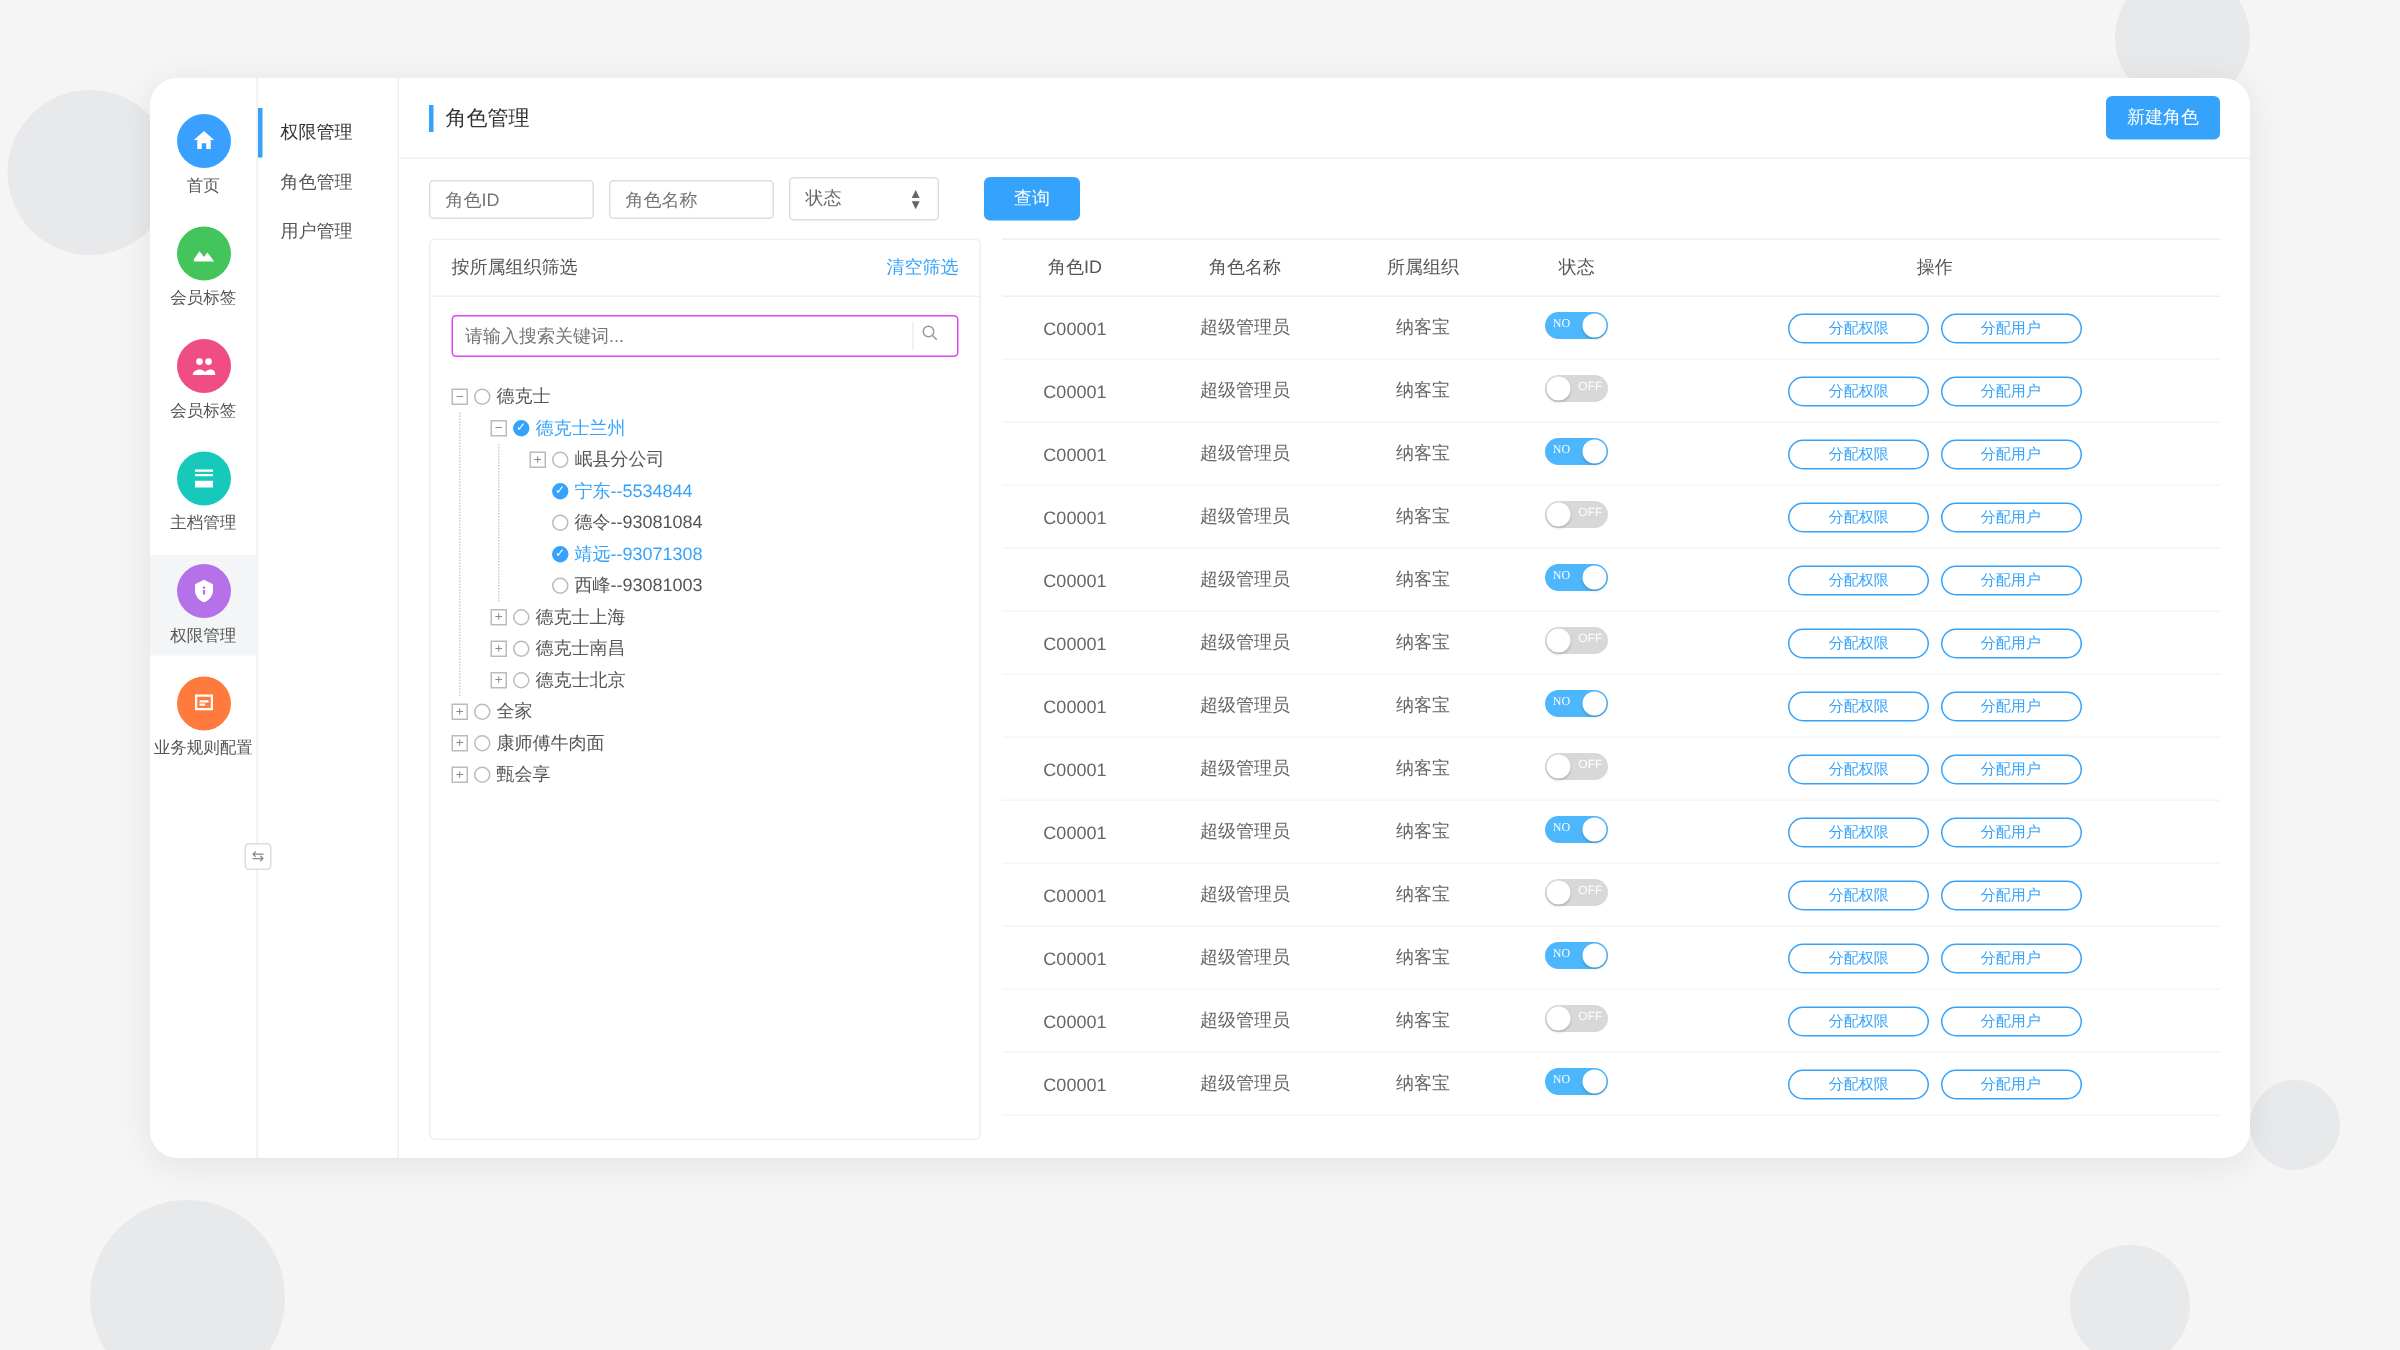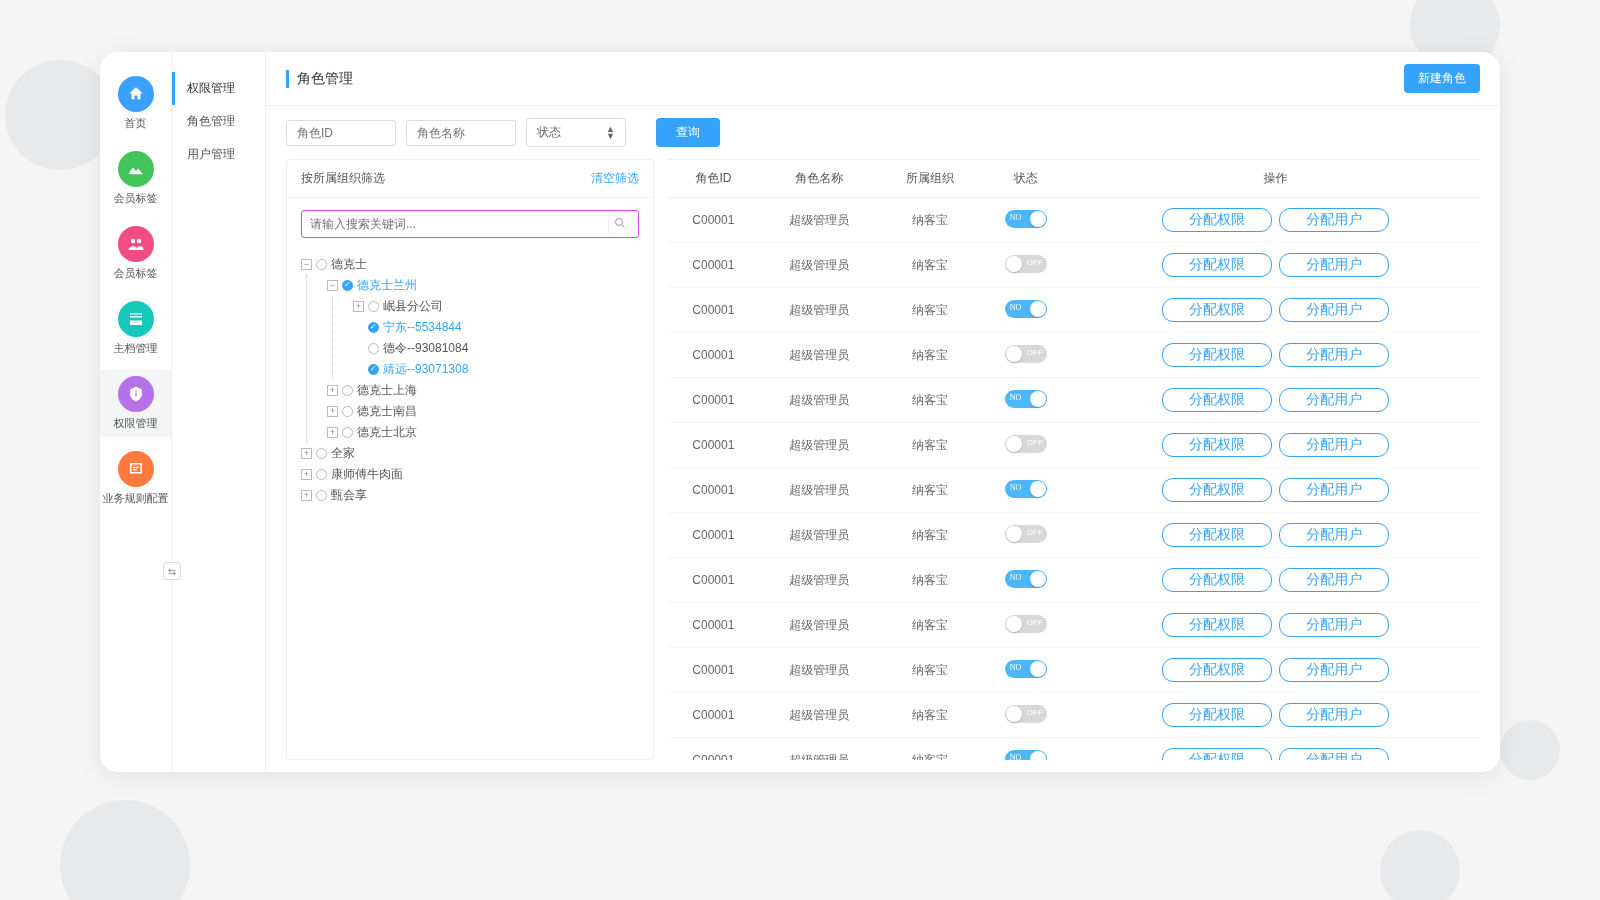--- a/index.html
+++ b/index.html
@@ -243,21 +243,21 @@
 table { width: 100%; border-collapse: collapse; }
 th, td {
   font-size: 12px; text-align: center;
   padding: 10px 6px;
 }
 th { color: #555; font-weight: 500; border-bottom: 1px solid #f0f0f0; }
 td { color: #666; border-bottom: 1px solid #f5f5f5; }
 .pill-btn {
   border: 1px solid #35a3fc; color: #35a3fc;
   background: #fff; border-radius: 11px;
-  padding: 2px 26px; font-size: 14px;
+  padding: 2px 26px; font-size: 10px;
   cursor: pointer; margin: 0 2px;
 }
 .toggle {
   width: 42px; height: 18px; border-radius: 9px;
   position: relative; display: inline-block;
   cursor: pointer;
 }
 .toggle.on { background: #4db7fd; }
 .toggle.off { background: #d8d8d8; }
 .toggle .knob {
@@ -401,20 +401,25 @@
                   <div class="tree-node">
                     <span class="tree-toggle empty"></span>
                     <span class="tree-radio "></span>
                     <span class="tree-label ">德令--93081084</span>
                   </div>
                   <div class="tree-node">
                     <span class="tree-toggle empty"></span>
                     <span class="tree-radio checked"></span>
                     <span class="tree-label sel">靖远--93071308</span>
                   </div>
+                  <div class="tree-node">
+                    <span class="tree-toggle empty"></span>
+                    <span class="tree-radio "></span>
+                    <span class="tree-label ">西峰--93081003</span>
+                  </div>
                 </div>
                 <div class="tree-node">
                   <span class="tree-toggle">+</span>
                   <span class="tree-radio "></span>
                   <span class="tree-label ">德克士上海</span>
                 </div>
                 <div class="tree-node">
                   <span class="tree-toggle">+</span>
                   <span class="tree-radio "></span>
                   <span class="tree-label ">德克士南昌</span>

